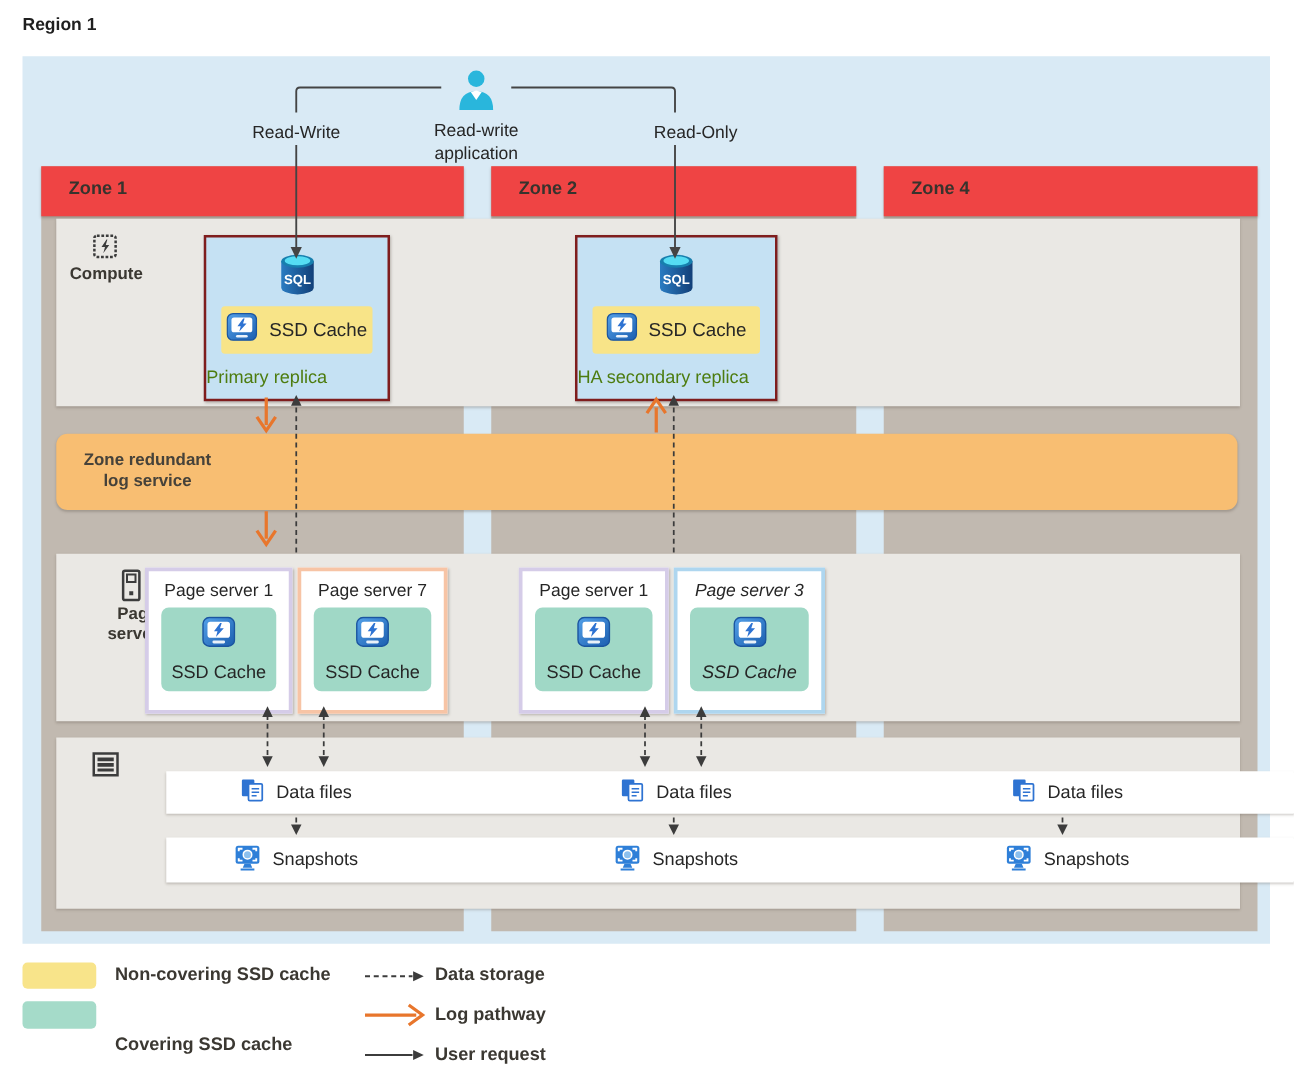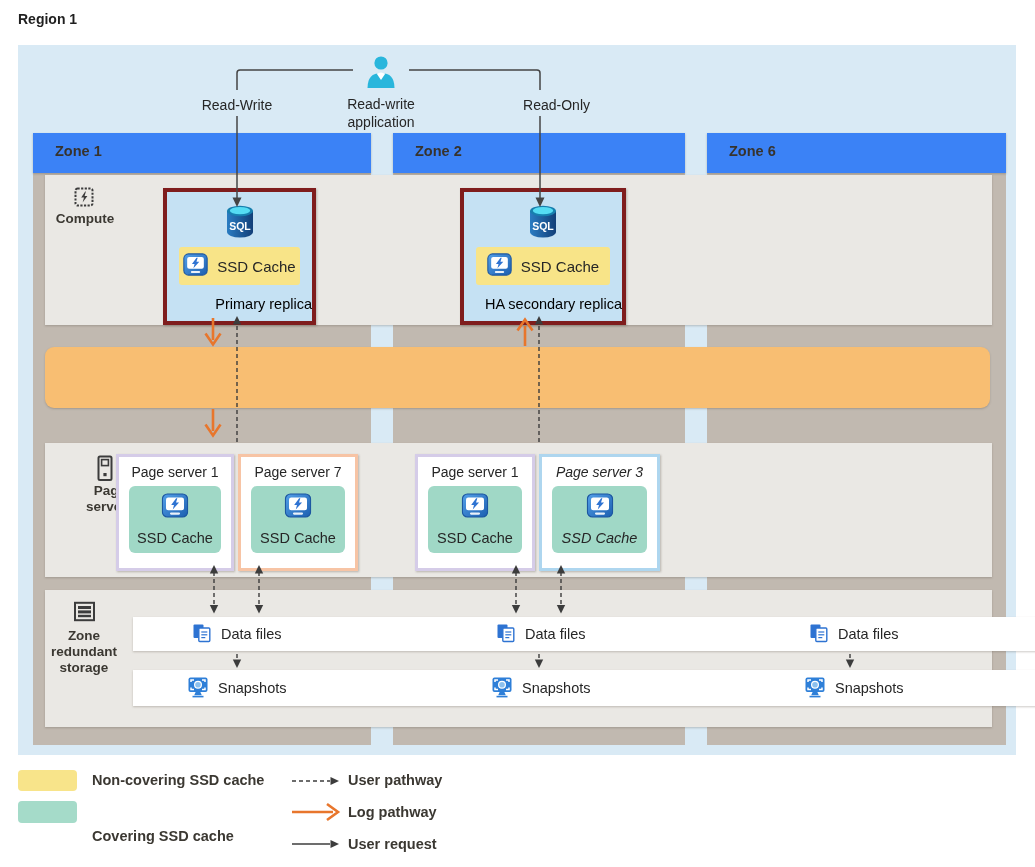--- a/index.html
+++ b/index.html
@@ -9,48 +9,48 @@
   .pre{white-space:pre-line;}
 
   #region-label{left:18px;top:11px;font-size:14px;font-weight:bold;color:#1f1f1f;}
   #region{left:18px;top:45px;width:998px;height:710px;background:#d9eaf5;}
 
   
   .zone-col{top:133px;height:612px;background:#c1b9b0;}
   #zone1-col{left:33px;width:338px;}
   #zone2-col{left:393px;width:292px;}
   #zone3-col{left:707px;width:299px;}
-  .zone-header{left:0;top:0;right:0;height:40px;background:#3b82f6;box-shadow:0 1px 2px rgba(90,80,70,.35);}
+  .zone-header{left:0;top:0;right:0;height:40px;background:#ef4444;box-shadow:0 1px 2px rgba(90,80,70,.35);}
   .zone-title{margin:10px 0 0 22px;font-size:14.5px;font-weight:bold;color:#37332d;}
 
   
   .band{left:45px;width:947px;background:#eae8e4;box-shadow:0 1px 2px rgba(90,80,70,.3);}
   #compute-band{top:175px;height:150px;}
   #ps-band{top:443px;height:134px;}
   #storage-band{top:590px;height:137px;}
   #log-band{left:45px;top:347px;width:945px;height:61px;background:#f8be72;border-radius:9px;box-shadow:0 1px 2px rgba(90,80,70,.3);}
   #log-band-label{left:62px;top:360px;width:112px;text-align:center;font-size:13.5px;font-weight:bold;color:#46423a;line-height:1.25;}
 
   
   .gutter{width:84px;text-align:center;font-size:13.5px;font-weight:bold;color:#3b3832;line-height:1.18;}
   #compute-icon{left:72px;top:185px;}
   #compute-label{left:43px;top:211px;}
   #ps-icon{left:96px;top:455px;}
   #ps-label{left:68px;top:483px;}
   #storage-icon{left:73px;top:601px;}
   #storage-label{left:42px;top:628px;}
 
   
-  .replica-card{top:188px;height:129px;background:#c5e1f3;border:4px solid #7f1d1d;box-shadow:1px 1px 2px rgba(90,80,70,.35);}
+  .replica-card{top:188px;height:129px;background:#c5e1f3;border:2px solid #7f1d1d;box-shadow:1px 1px 2px rgba(90,80,70,.35);}
   #primary-card{left:163px;width:145px;}
   #secondary-card{left:460px;width:158px;}
   .sql-icon{position:absolute;left:50%;top:11px;transform:translateX(-50%);}
   .cache-box{position:absolute;left:12px;right:12px;top:55px;height:38px;background:#f8e488;border-radius:3px;display:flex;align-items:center;justify-content:center;gap:9px;}
   .cache-box .cache-text{font-size:15px;color:#262626;}
-  .replica-name{position:absolute;left:0;right:0;bottom:9px;text-align:right;font-size:14.5px;color:#000000;}
+  .replica-name{position:absolute;left:0;right:0;bottom:9px;text-align:left;font-size:14.5px;color:#4d7c0f;}
 
   
   .ps-card{top:454px;height:111px;background:#ffffff;border-width:3px;border-style:solid;box-shadow:1px 1px 2px rgba(90,80,70,.35);}
   #ps-z1a{left:116px;width:112px;border-color:#d5cce8;}
   #ps-z1b{left:238px;width:114px;border-color:#f7c4a5;}
   #ps-z2a{left:415px;width:114px;border-color:#d5cce8;}
   #ps-z2b{left:539px;width:115px;border-color:#aed6ef;font-style:italic;}
   .ps-title{position:absolute;left:0;right:0;top:7px;text-align:center;font-size:14px;color:#262626;}
   .teal-box{position:absolute;left:10px;right:10px;top:29px;height:67px;background:#a0d8c6;border-radius:6px;}
   .teal-box .disk{position:absolute;left:50%;top:7px;transform:translateX(-50%);}
@@ -109,26 +109,28 @@
       <div class="zone-title">Zone 1</div>
     </div>
   </div>
   <div class="abs zone-col" id="zone2-col">
     <div class="abs zone-header">
       <div class="zone-title">Zone 2</div>
     </div>
   </div>
   <div class="abs zone-col" id="zone3-col">
     <div class="abs zone-header">
-      <div class="zone-title">Zone 6</div>
+      <div class="zone-title">Zone 4</div>
     </div>
   </div>
 
   <div class="abs band" id="compute-band"></div>
   <div class="abs" id="log-band"></div>
+  <div class="abs pre" id="log-band-label">Zone redundant
+log service</div>
   <div class="abs band" id="ps-band"></div>
   <div class="abs band" id="storage-band"></div>
 
   <div class="abs" id="compute-icon">
     <svg width="24" height="24" viewBox="0 0 24 24">
       <rect x="3.5" y="3.5" width="17" height="17" rx="2" fill="#eae8e4" stroke="#3c3c3c" stroke-width="2" stroke-dasharray="2.2,1.4"></rect>
       <path d="M13.2,6.5 L9.2,12.6 H12 L10.6,17.5 L15.4,11 H12.6 L13.9,6.5 Z" fill="#3c3c3c"></path>
     </svg>
   </div>
   <div class="abs gutter" id="compute-label">Compute</div>
@@ -144,23 +146,20 @@
 servers</div>
 
   <div class="abs" id="storage-icon">
     <svg width="23" height="21" viewBox="0 0 23 21">
       <rect x="2" y="1.8" width="19" height="17.4" fill="none" stroke="#3c3c3c" stroke-width="2"></rect>
       <rect x="5" y="5" width="13" height="3" fill="#3c3c3c"></rect>
       <rect x="5" y="9.4" width="13" height="3" fill="#3c3c3c"></rect>
       <rect x="5" y="13.8" width="13" height="2.4" fill="#3c3c3c"></rect>
     </svg>
   </div>
-  <div class="abs gutter pre" id="storage-label">Zone
-redundant
-storage</div>
 
   <div class="abs" id="person-icon">
     <svg width="34" height="36" viewBox="0 0 34 36">
       <circle cx="17" cy="8" r="6.6" fill="#29b6dc"></circle>
       <path d="M3.5,33 q0,-15 13.5,-15 q13.5,0 13.5,15 Z" fill="#29b6dc"></path>
       <path d="M12.6,18.6 L17,25 L21.4,18.6 L17,17.4 Z" fill="#ffffff"></path>
     </svg>
   </div>
   <div class="abs pre" id="app-label">Read-write
 application</div>
@@ -345,21 +344,21 @@
           </svg>
       </span>
       <span>Snapshots</span>
     </div>
   </div>
 
   <div class="abs swatch" id="legend-swatch-yellow"></div>
   <div class="abs legend-text" id="legend-noncovering">Non-covering SSD cache</div>
   <div class="abs swatch" id="legend-swatch-teal"></div>
   <div class="abs legend-text" id="legend-covering">Covering SSD cache</div>
-  <div class="abs legend-text" id="legend-data">User pathway</div>
+  <div class="abs legend-text" id="legend-data">Data storage</div>
   <div class="abs legend-text" id="legend-log">Log pathway</div>
   <div class="abs legend-text" id="legend-user">User request</div>
 
   <svg id="overlay">
 
     <g stroke="#444444" stroke-width="1.5" fill="none">
       <path d="M353,70 H240 Q237,70 237,73 V90"></path>
       <path d="M237,116 V198"></path>
       <path d="M409,70 H537 Q540,70 540,73 V90"></path>
       <path d="M540,116 V198"></path>

